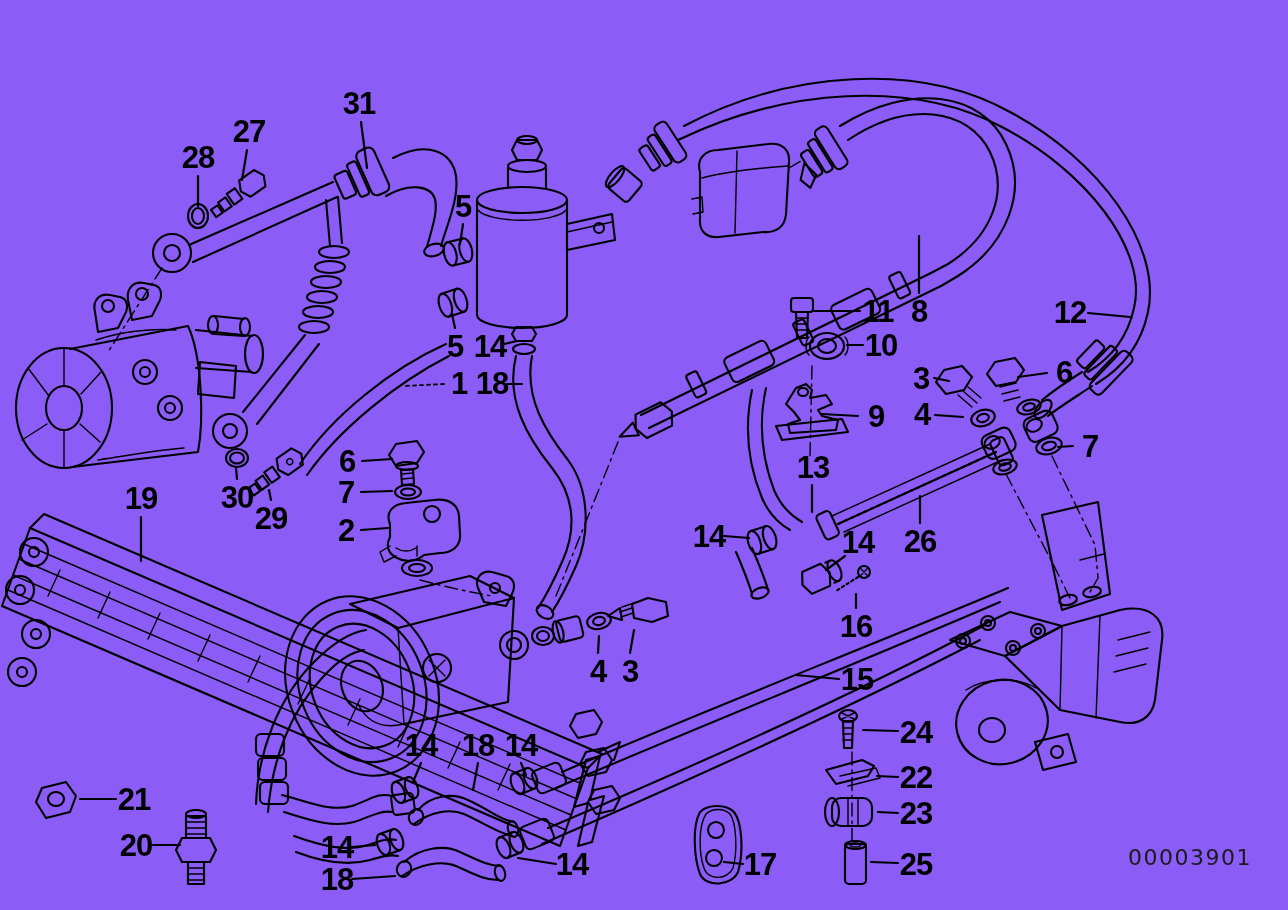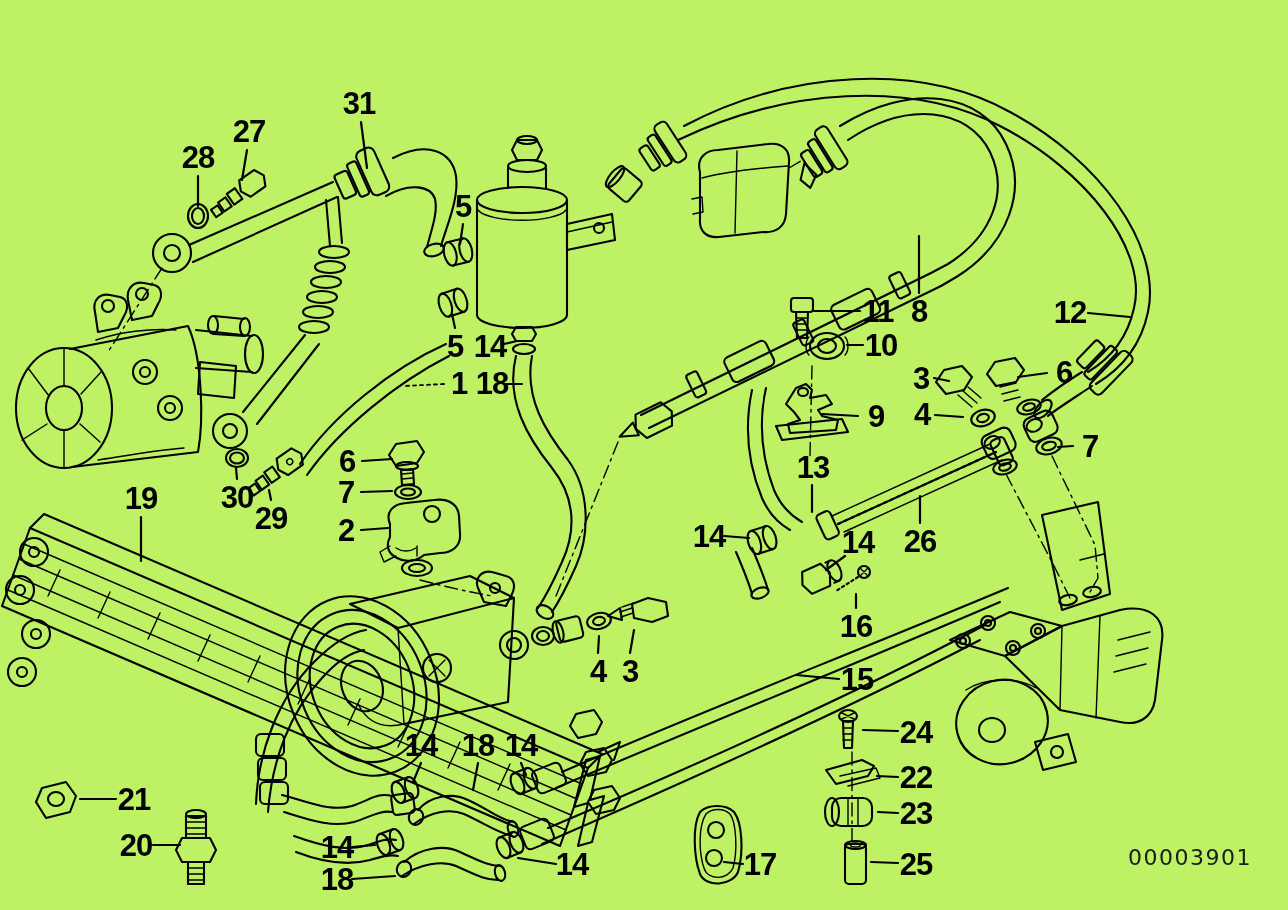--- a/index.html
+++ b/index.html
@@ -1,16 +1,16 @@
 <!DOCTYPE html>
 <html><head>
 <meta charset="utf-8">
 <style>
   html,body{margin:0;padding:0;background:#fff;}
-  .stage{position:relative;width:1288px;height:910px;background:#bef264;overflow:hidden;}
+  .stage{position:relative;width:1288px;height:910px;background:#8b5cf6;overflow:hidden;}
   svg{display:block;}
   
   .art path,.art line,.art ellipse,.art circle,.art rect,.art polygon,.art polyline{
     fill:none;stroke:#000;stroke-width:2.1;stroke-linecap:round;stroke-linejoin:round;
   }
   .art .thin{stroke-width:1.4;}
   .art .dashdot{stroke-width:1.4;stroke-dasharray:13 5 2.5 5;}
   .coil-white{stroke:#fff;stroke-width:15;fill:none;}
   .coil-ribs{stroke:#000;stroke-width:15;stroke-dasharray:2.6 4.6;fill:none;}
   .lbl{font:700 31px "Liberation Sans", sans-serif;fill:#000;letter-spacing:-1px;}

